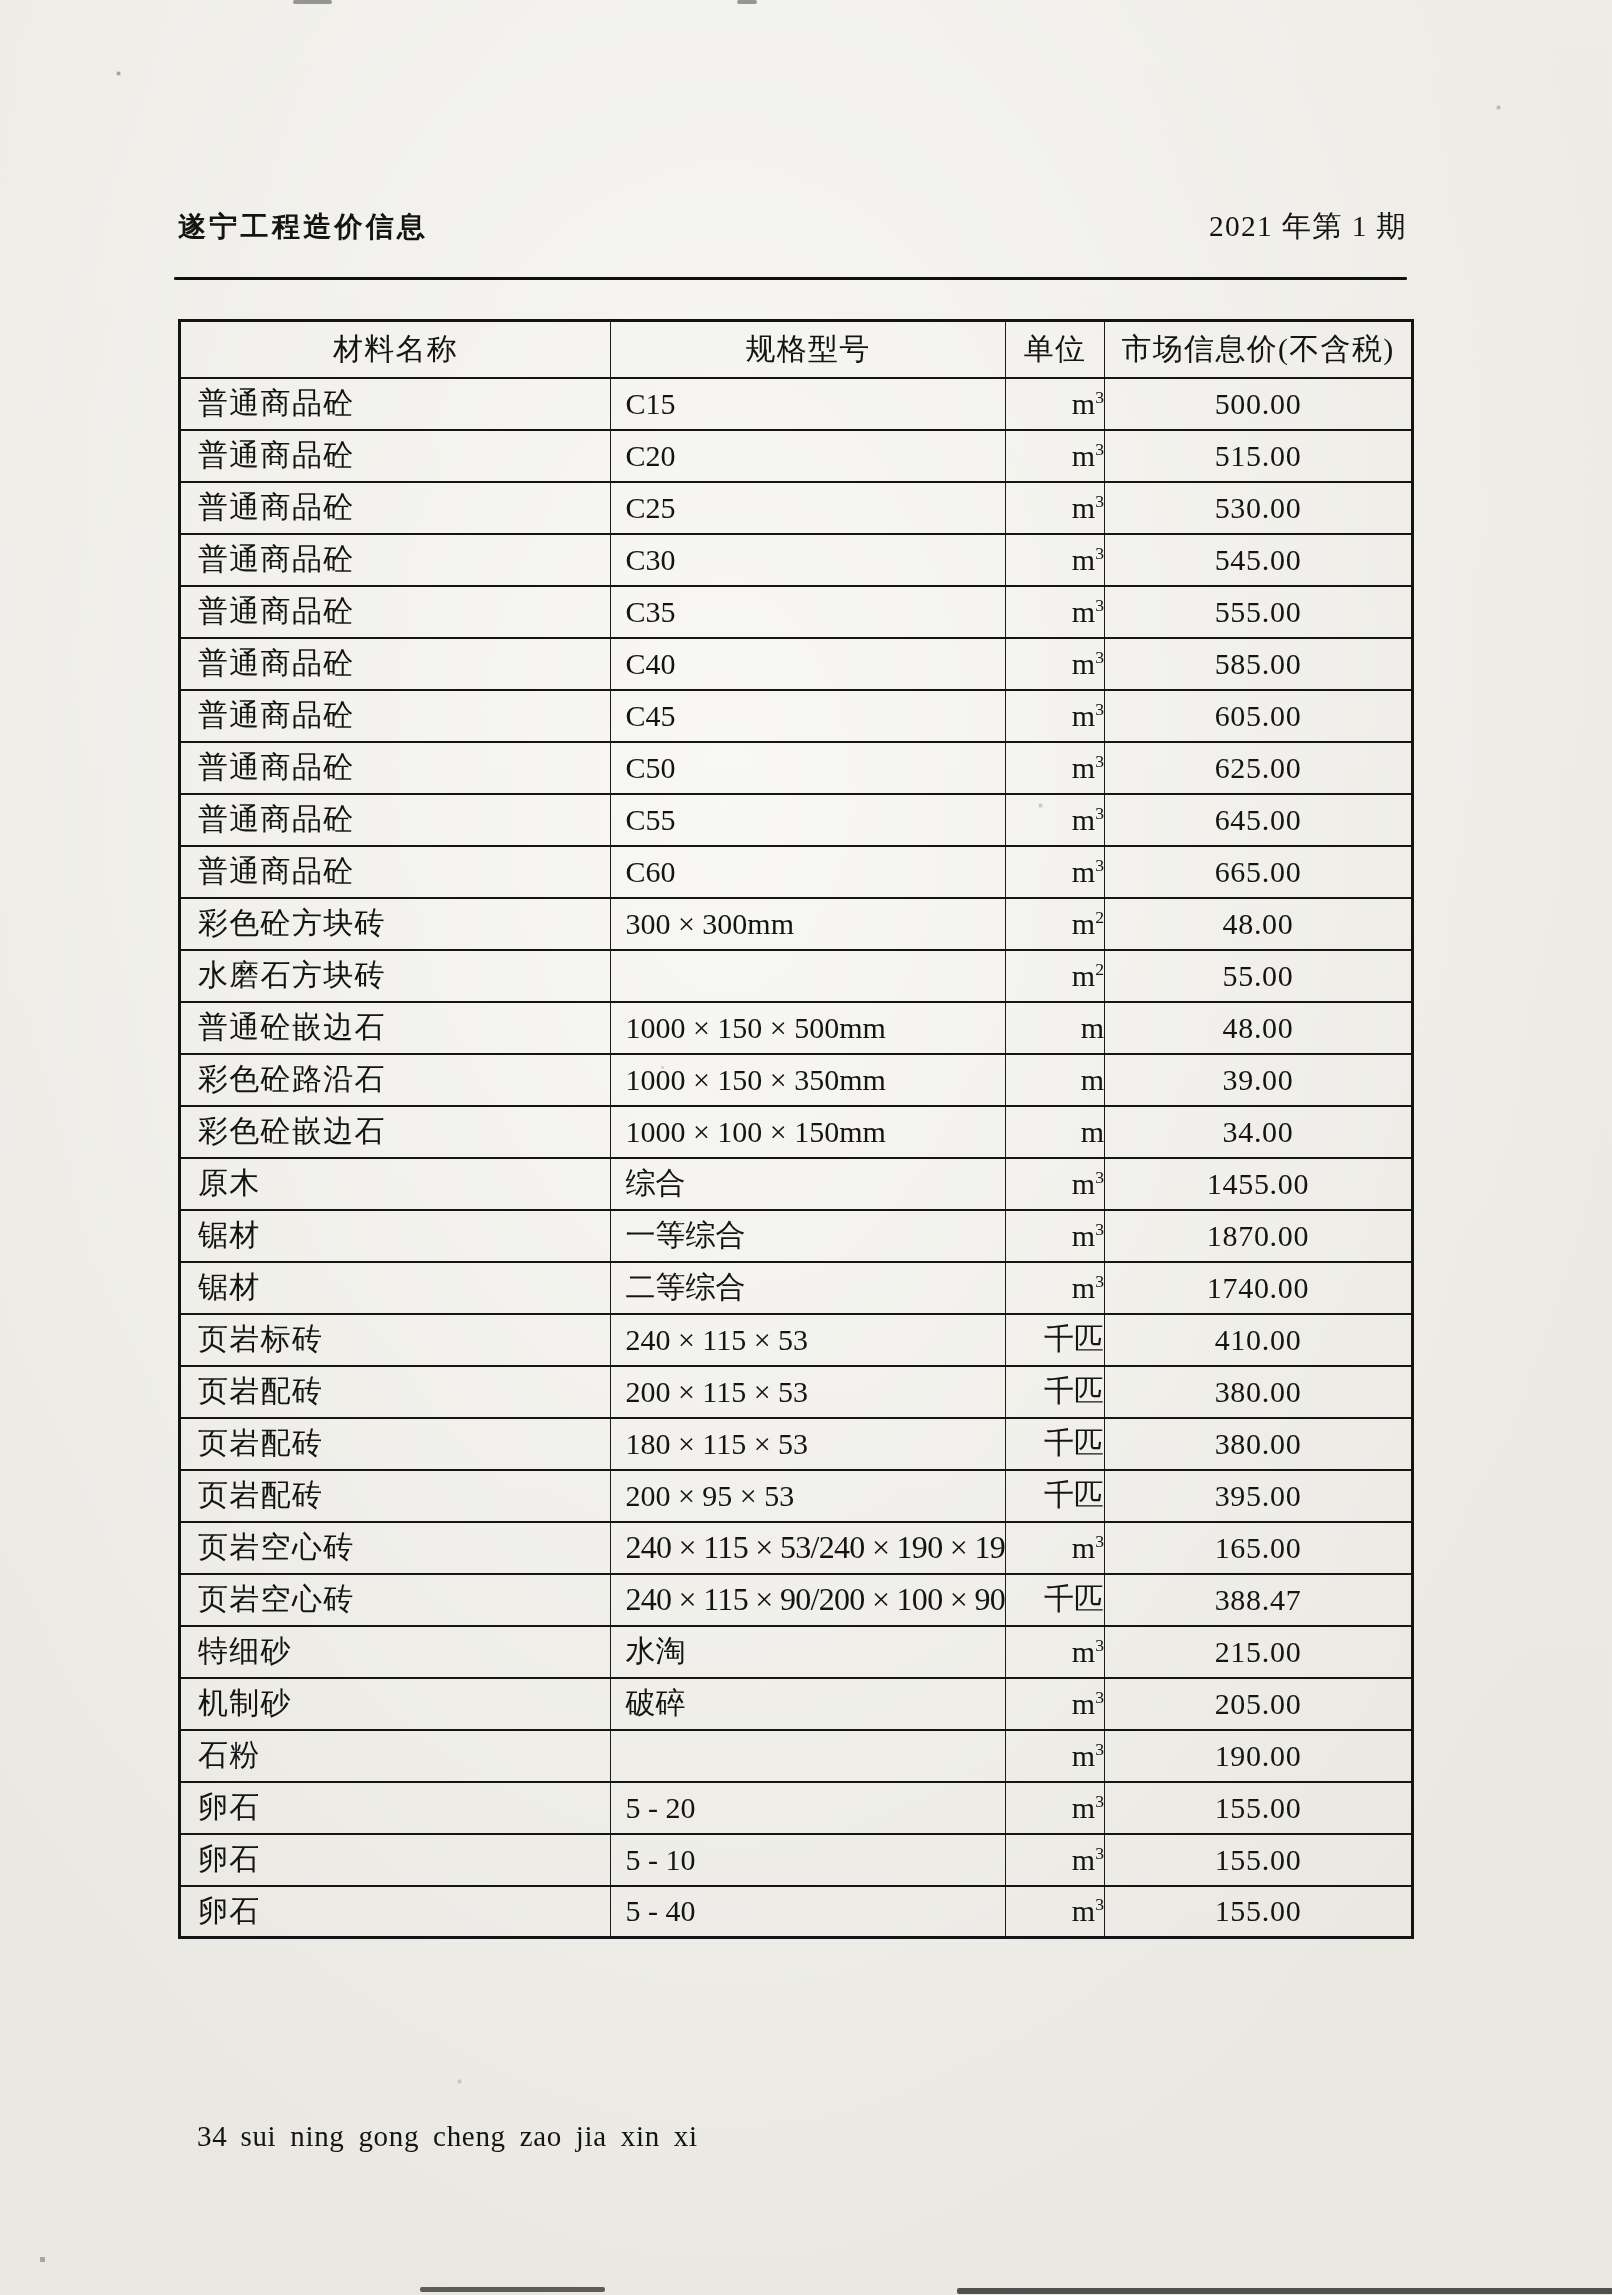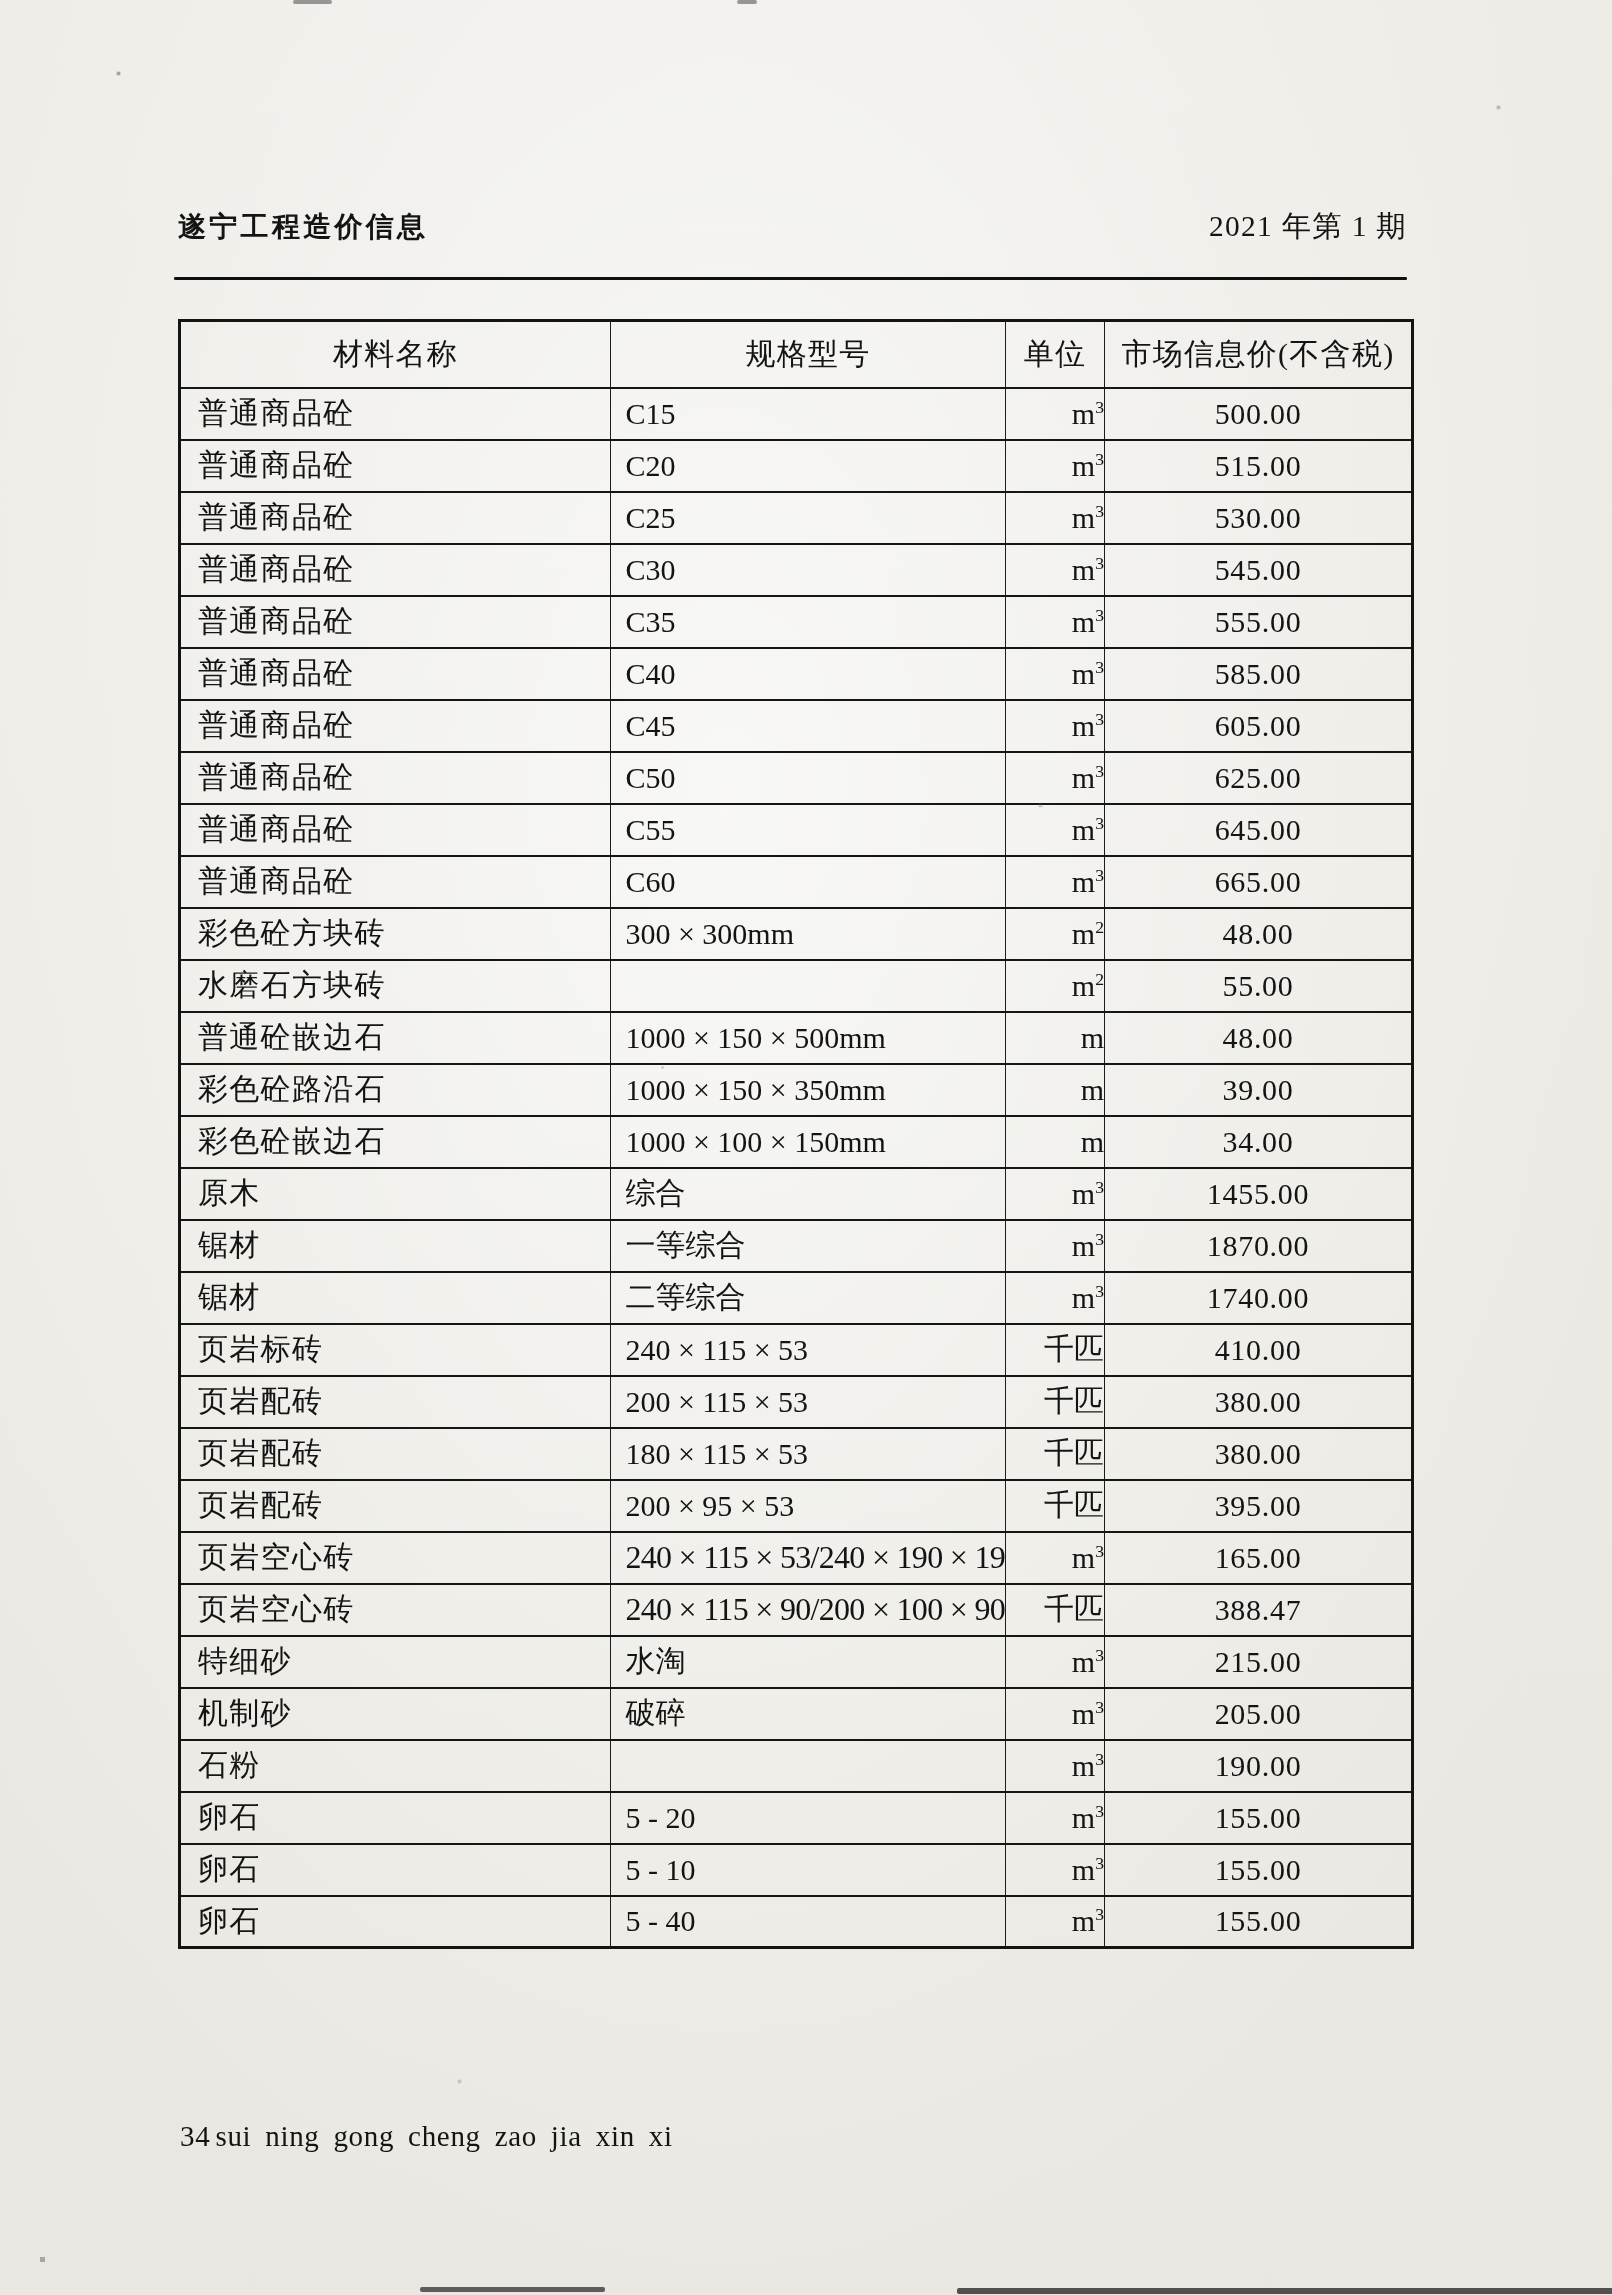--- a/index.html
+++ b/index.html
@@ -29,31 +29,31 @@
     border-collapse:collapse; table-layout:fixed;
     border:3.3px solid #141414;
   }
   table.price td {
     border:1.3px solid #1c1c1c;
     border-top:2.6px solid #151515;
     border-bottom:2.6px solid #151515;
     font-size:30px; white-space:nowrap; overflow:hidden;
     vertical-align:middle;
   }
-  thead td { height:67px; text-align:center; font-size:31px; letter-spacing:1.3px; }
+  thead td { height:57px; text-align:center; font-size:31px; letter-spacing:1.3px; }
   tbody td { height:52px; }
   td.name  { text-align:left; padding-left:17px; letter-spacing:1.3px; }
   td.spec  { text-align:left; padding-left:14.4px; font-size:29.4px;margin-top:22px; }
   td.spec.small { font-size:32px; letter-spacing:-0.7px; }
   td.unit  { text-align:right; font-size:29px; }
   td.unit sup { font-size:17.7px; line-height:0; }
   td.priceval { text-align:center; letter-spacing:0.7px; }
   .doc-footer {
-    position:absolute; left:180px; top:2120px;
-    font-size:29px; display:flex; gap:5px; letter-spacing:0.7px;
+    position:absolute; left:197px; top:2120px;
+    font-size:29px; display:flex; gap:13px; letter-spacing:0.7px;
   }
   .footer-pinyin { word-spacing:5.9px; }
   .specks {
     position:absolute; left:0; top:0; width:1.3px; height:1.3px; background:transparent;
     box-shadow:
       118px 73px 0 1.3px rgba(70,70,70,.45),
       1498px 107px 0 1.3px rgba(90,90,90,.35),
       1040px 805px 0 1.3px rgba(100,100,100,.30),
       459px 2081px 0 1.3px rgba(100,100,100,.28),
       42px 2259px 0 2px rgba(70,70,70,.40),

